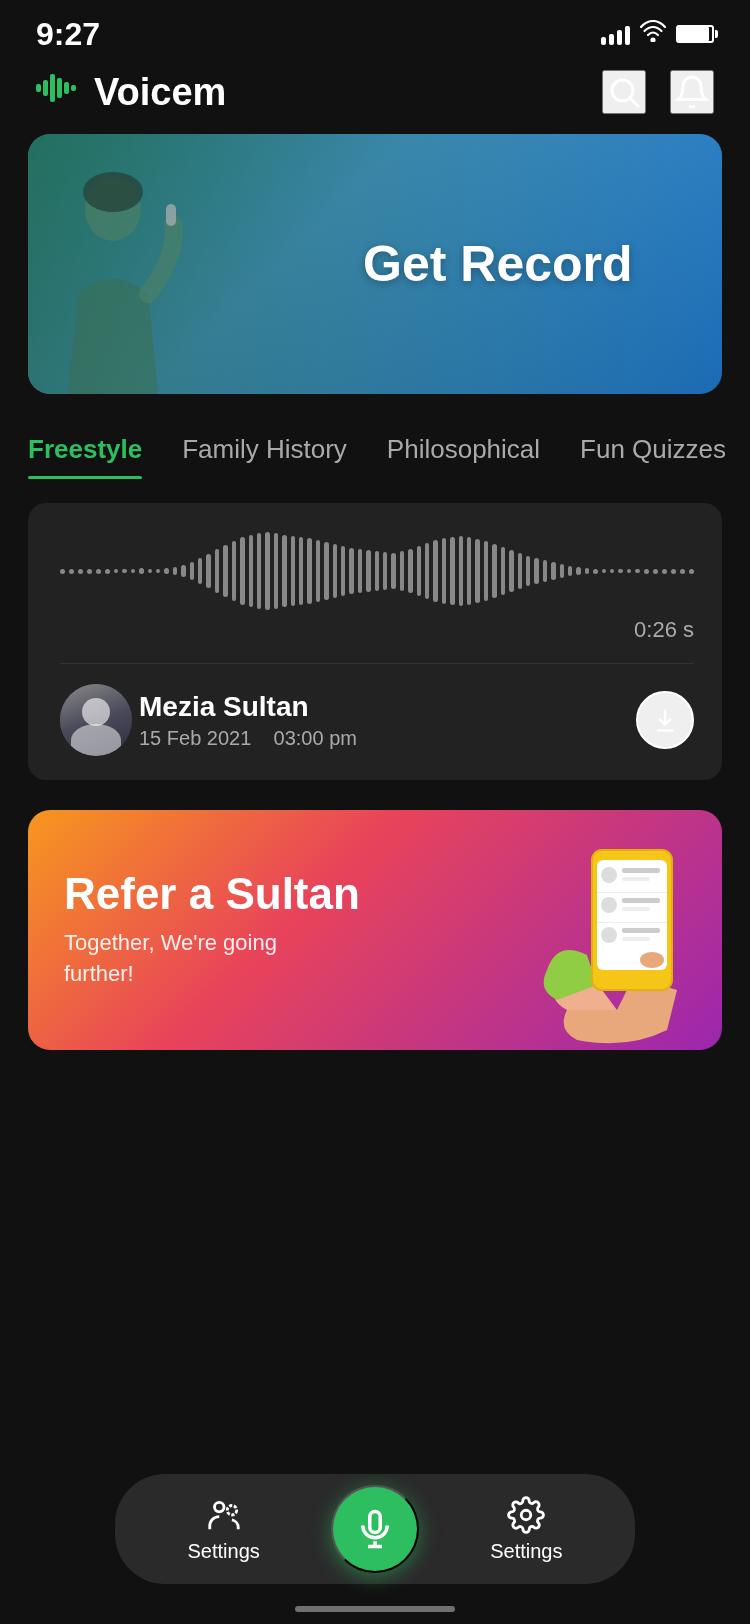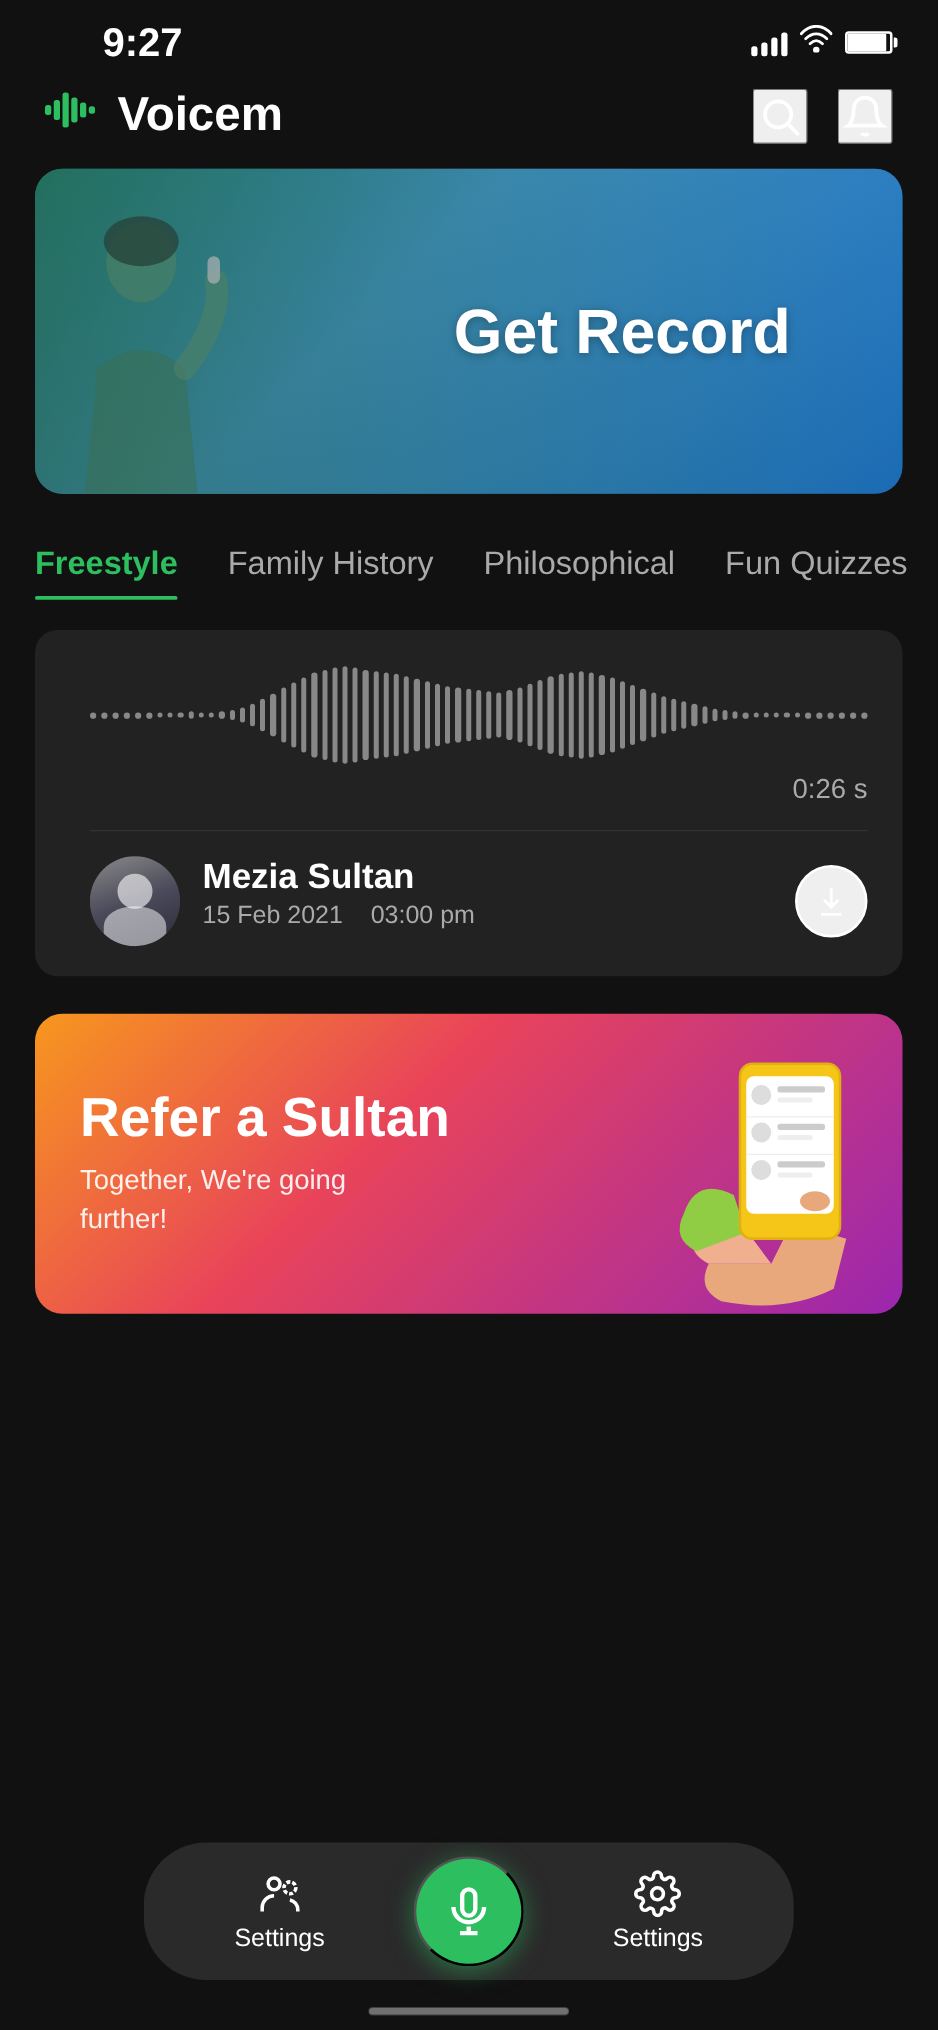--- a/index.html
+++ b/index.html
@@ -19,21 +19,20 @@
       display: flex;
       justify-content: space-between;
       align-items: center;
       padding: 18px 36px 10px 36px;
       height: 60px;
     }
     .status-time {
       font-size: 32px;
       font-weight: 600;
       color: #fff;
-      margin-left: 46px;
     }
     .status-icons {
       display: flex;
       align-items: center;
       gap: 10px;
     }
     .signal-bars {
       display: flex;
       align-items: flex-end;
       gap: 3px;
@@ -201,21 +200,21 @@
     }
     .tab-item:first-child { padding-left: 0; }
     .tab-item:first-child.active::after { left: 0; }
 
     
     .audio-card {
       margin: 0 28px 30px 28px;
       background: #222;
       border-radius: 18px;
       overflow: hidden;
-      padding: 28px 28px 24px 44px;
+      padding: 28px 28px 24px 32px;
     }
     .waveform {
       display: flex;
       align-items: center;
       gap: 4px;
       height: 80px;
       margin-bottom: 6px;
     }
     .waveform-bar {
       flex: 1;
@@ -240,21 +239,22 @@
       border-top: 1px solid #333;
       margin-bottom: 20px;
     }
     .card-footer {
       display: flex;
       align-items: center;
       justify-content: space-between;
     }
     .user-info {
       display: flex;
-      gap: 18px;
+      align-items: center;
+      gap: 7px;
     }
     .avatar {
       width: 72px;
       height: 72px;
       border-radius: 50%;
       background: linear-gradient(135deg, #555, #333);
       overflow: hidden;
       flex-shrink: 0;
       display: flex;
       align-items: center;

